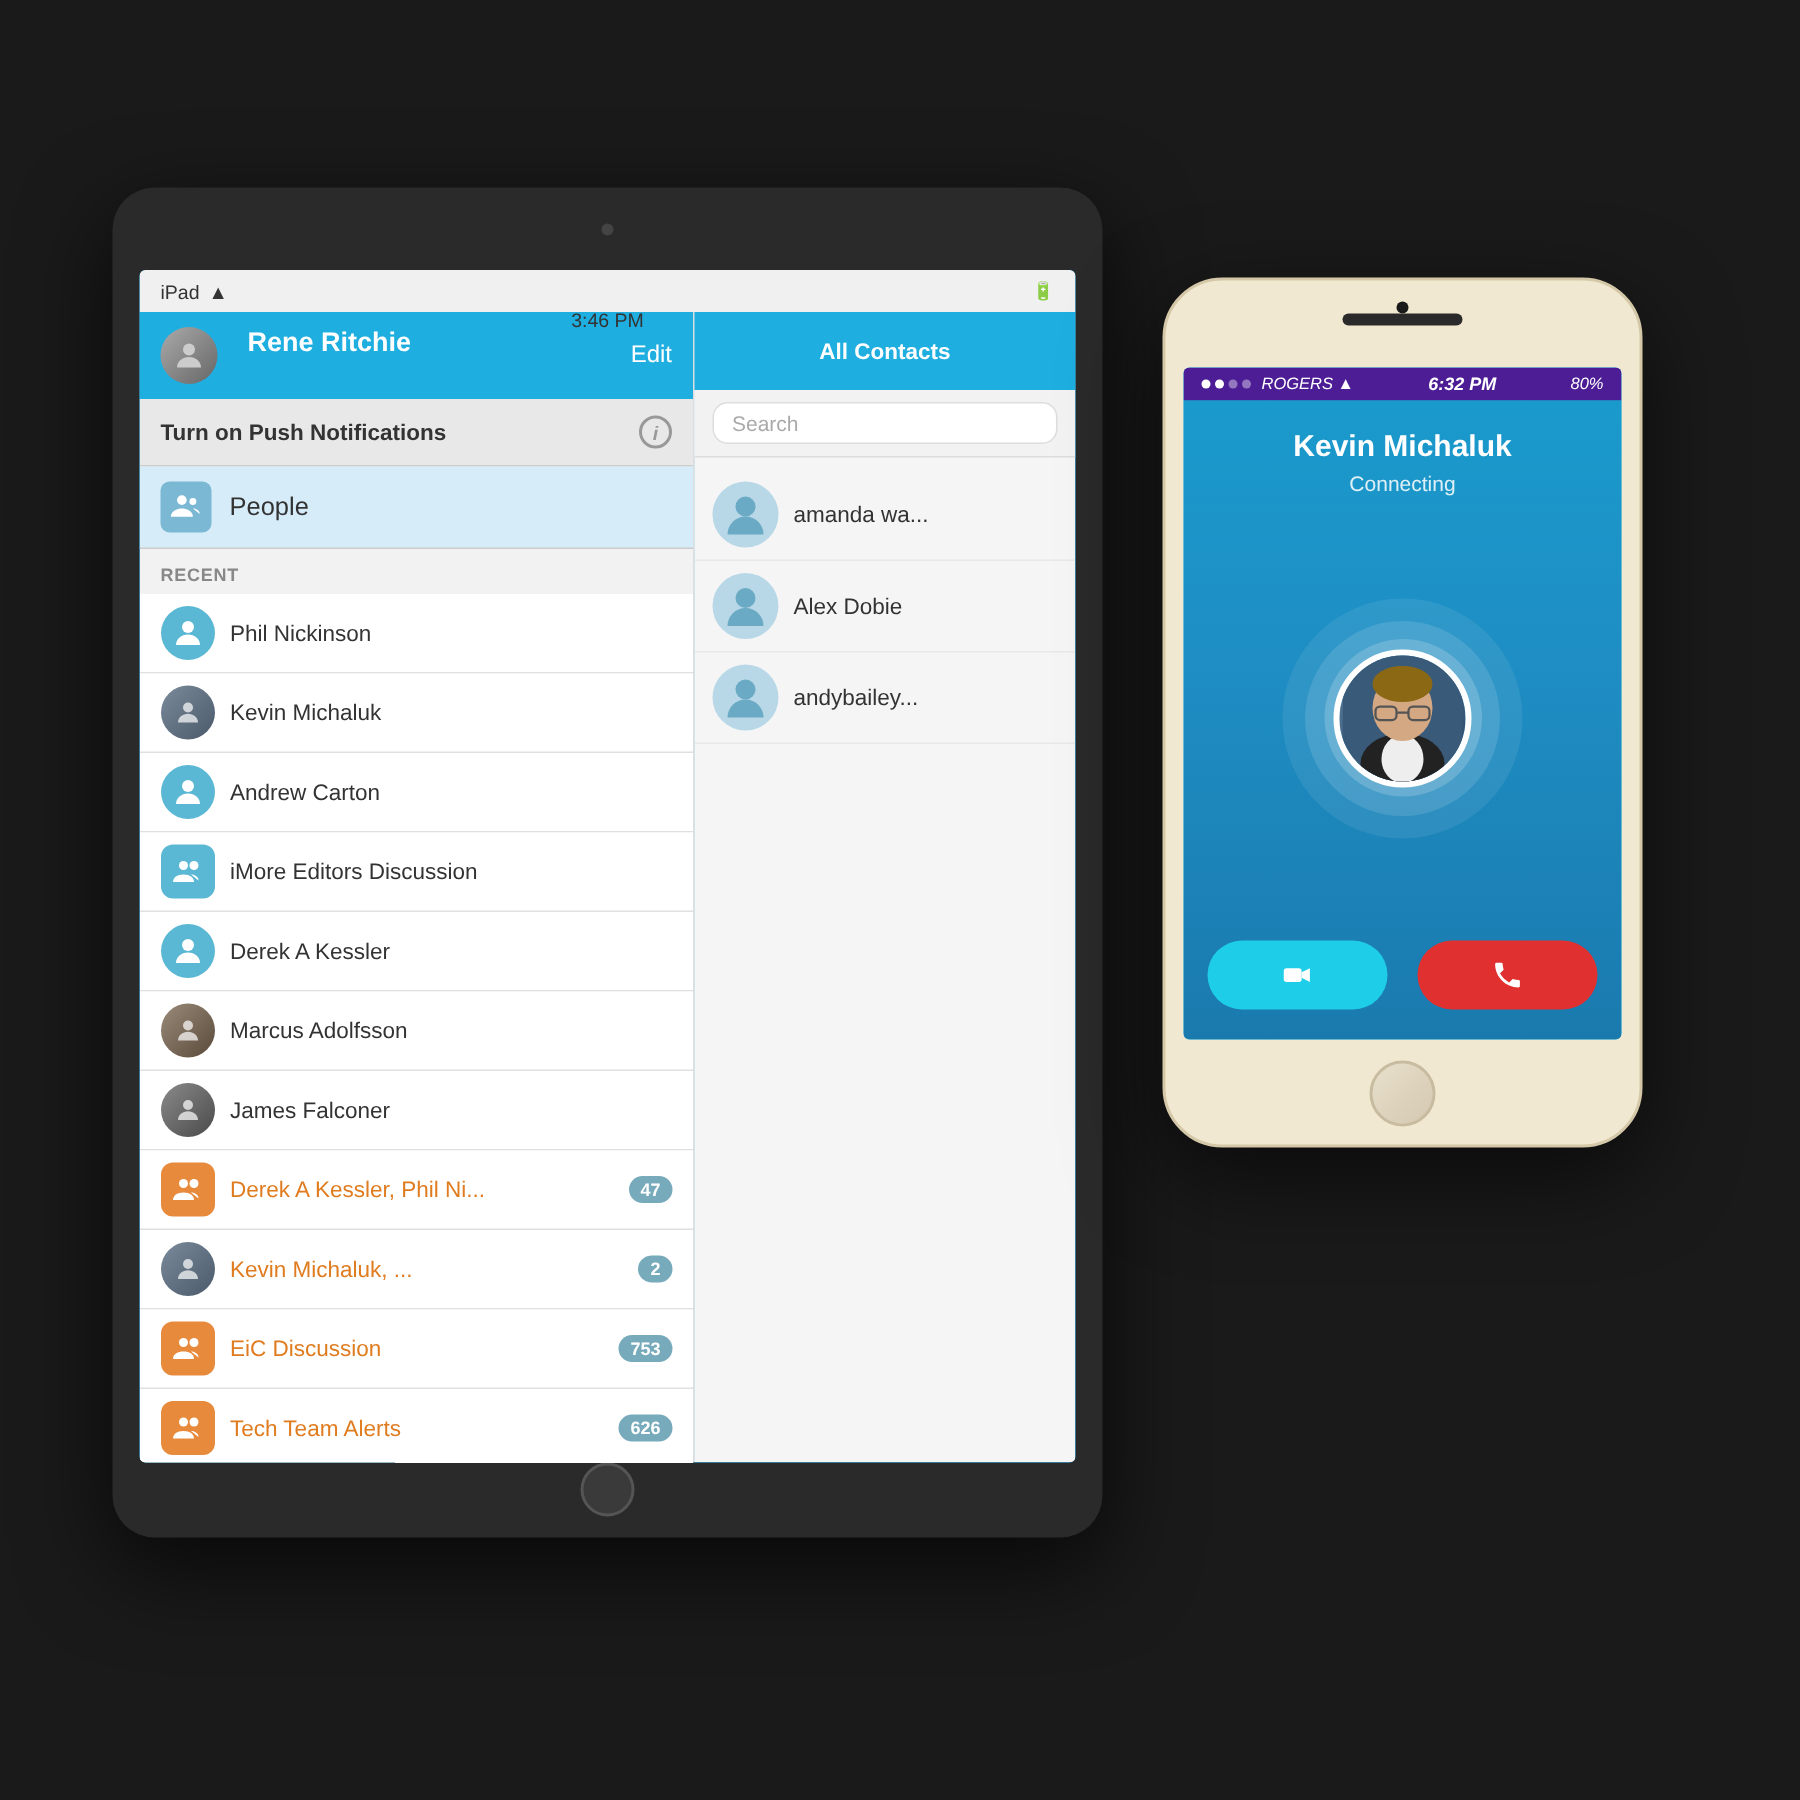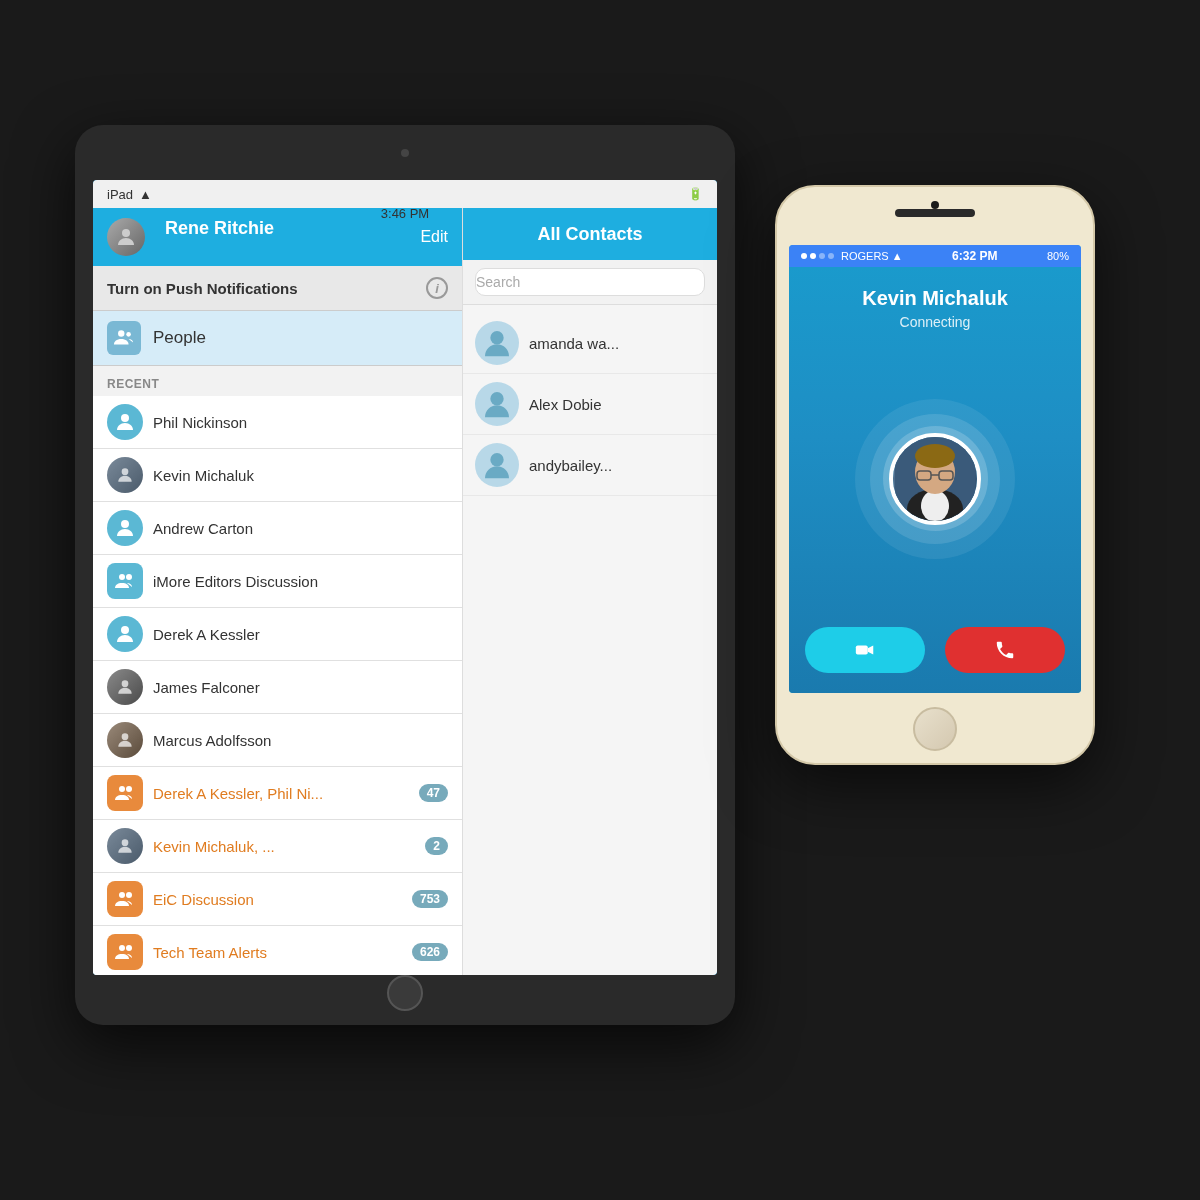--- a/index.html
+++ b/index.html
@@ -268,35 +268,35 @@
       background: #1eaee0;
       padding: 10px 14px;
       min-height: 52px;
       display: flex;
       align-items: center;
       justify-content: center;
     }
 
     .right-header-title {
       color: #fff;
-      font-size: 18px;
+      font-size: 15px;
       font-weight: 600;
     }
 
     .search-bar {
       padding: 8px 12px;
       background: #f2f2f2;
       border-bottom: 1px solid #ddd;
     }
 
     .search-input-box {
       background: #fff;
       border: 1px solid #ddd;
       border-radius: 10px;
-      padding: 5px 0;
+      padding: 5px 12px;
       font-size: 14px;
       color: #aaa;
       width: 100%;
     }
 
     .contacts-right {
       flex: 1;
       overflow-y: auto;
       padding: 8px 0;
     }
@@ -353,21 +353,22 @@
       overflow: hidden;
       display: flex;
       flex-direction: column;
     }
 
     .iphone-status-bar {
       display: flex;
       align-items: center;
       justify-content: space-between;
       padding: 4px 12px;
-      background: #3b82f6;
+      background: #4c1d95;
+      font-style: italic;
     }
 
     .iphone-status-left {
       display: flex;
       align-items: center;
       gap: 3px;
     }
 
     .signal-dot {
       width: 6px;
@@ -710,37 +711,37 @@
               <div class="contact-avatar blue-bg">
                 <svg viewBox="0 0 24 24" xmlns="http://www.w3.org/2000/svg">
                   <circle cx="12" cy="8" r="4" fill="white"></circle>
                   <path d="M4 20c0-4 3.6-7 8-7s8 3 8 7" fill="white"></path>
                 </svg>
               </div>
               <span class="contact-name">Derek A Kessler</span>
             </div>
 
             <div class="contact-item">
+              <div class="marcus-avatar-small">
+                <svg viewBox="0 0 24 24" width="20" height="20" xmlns="http://www.w3.org/2000/svg">
+                  <circle cx="12" cy="8" r="4" fill="rgba(255,255,255,0.7)"></circle>
+                  <path d="M4 20c0-4 3.6-7 8-7s8 3 8 7" fill="rgba(255,255,255,0.7)"></path>
+                </svg>
+              </div>
+              <span class="contact-name">Marcus Adolfsson</span>
+            </div>
+
+            <div class="contact-item">
               <div class="james-avatar-small">
                 <svg viewBox="0 0 24 24" width="20" height="20" xmlns="http://www.w3.org/2000/svg">
                   <circle cx="12" cy="8" r="4" fill="rgba(255,255,255,0.7)"></circle>
                   <path d="M4 20c0-4 3.6-7 8-7s8 3 8 7" fill="rgba(255,255,255,0.7)"></path>
                 </svg>
               </div>
               <span class="contact-name">James Falconer</span>
-            </div>
-
-            <div class="contact-item">
-              <div class="marcus-avatar-small">
-                <svg viewBox="0 0 24 24" width="20" height="20" xmlns="http://www.w3.org/2000/svg">
-                  <circle cx="12" cy="8" r="4" fill="rgba(255,255,255,0.7)"></circle>
-                  <path d="M4 20c0-4 3.6-7 8-7s8 3 8 7" fill="rgba(255,255,255,0.7)"></path>
-                </svg>
-              </div>
-              <span class="contact-name">Marcus Adolfsson</span>
             </div>
 
             <div class="contact-item">
               <div class="contact-avatar orange-bg group-icon">
                 <svg viewBox="0 0 24 24" xmlns="http://www.w3.org/2000/svg">
                   <circle cx="9" cy="8" r="3" fill="white"></circle>
                   <circle cx="16" cy="8" r="3" fill="white"></circle>
                   <path d="M2 19c0-3 2.7-5 7-5s7 2 7 5" fill="white"></path>
                   <path d="M14 14c2 0 5 1.2 5 4" fill="white"></path>
                 </svg>

